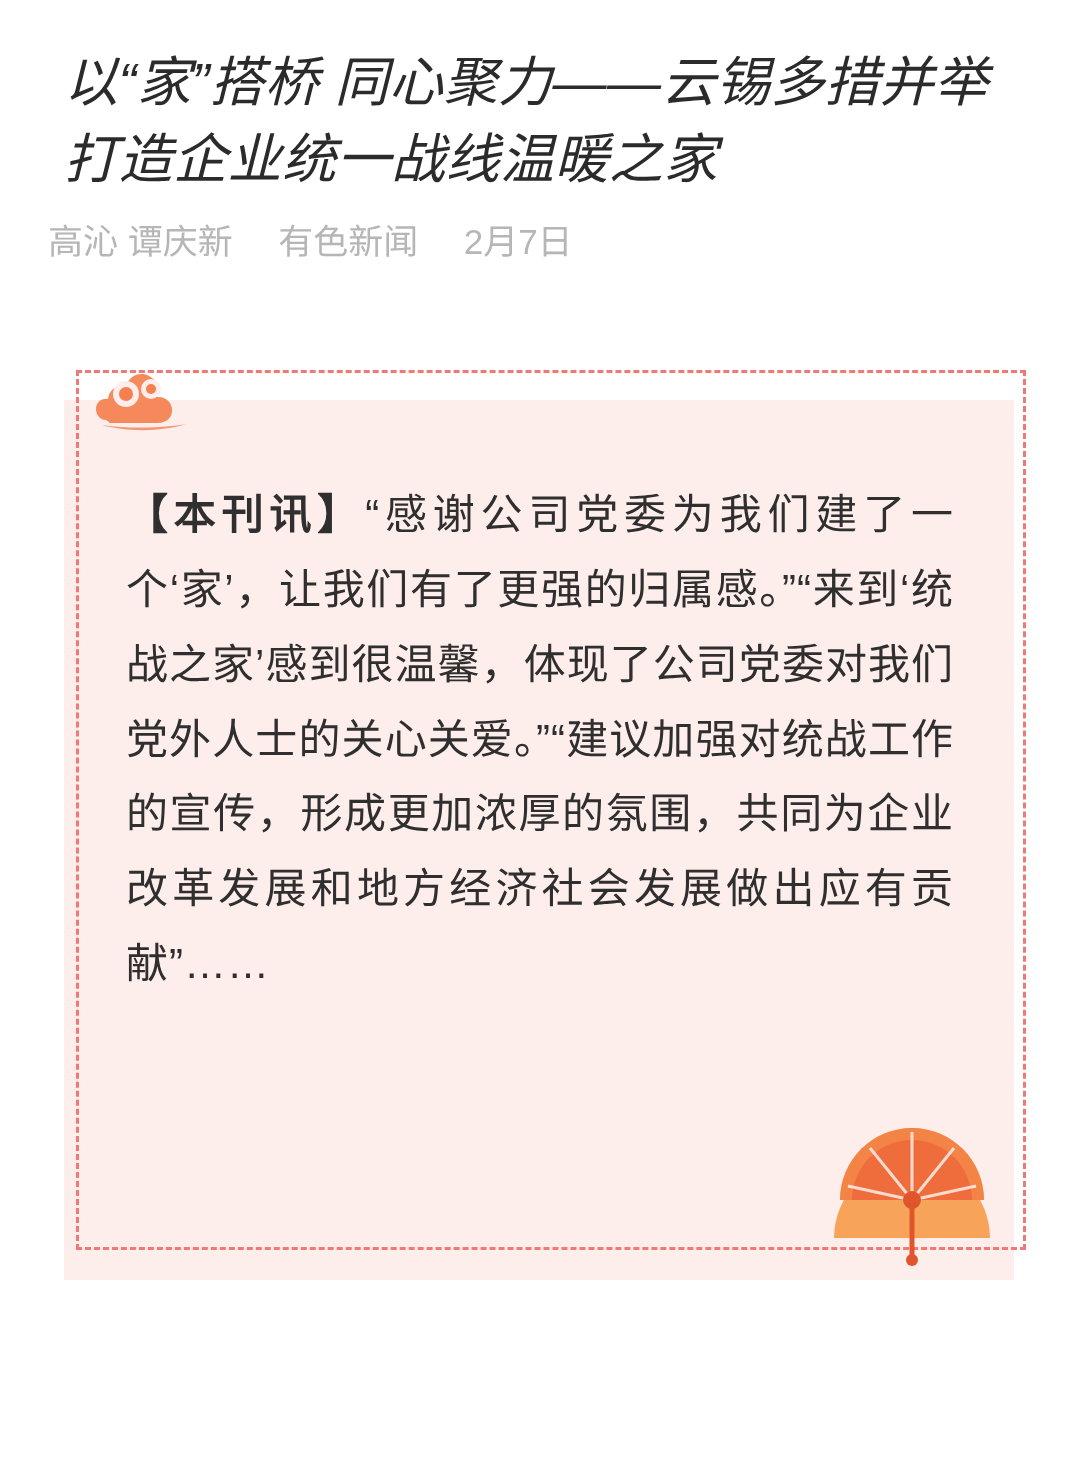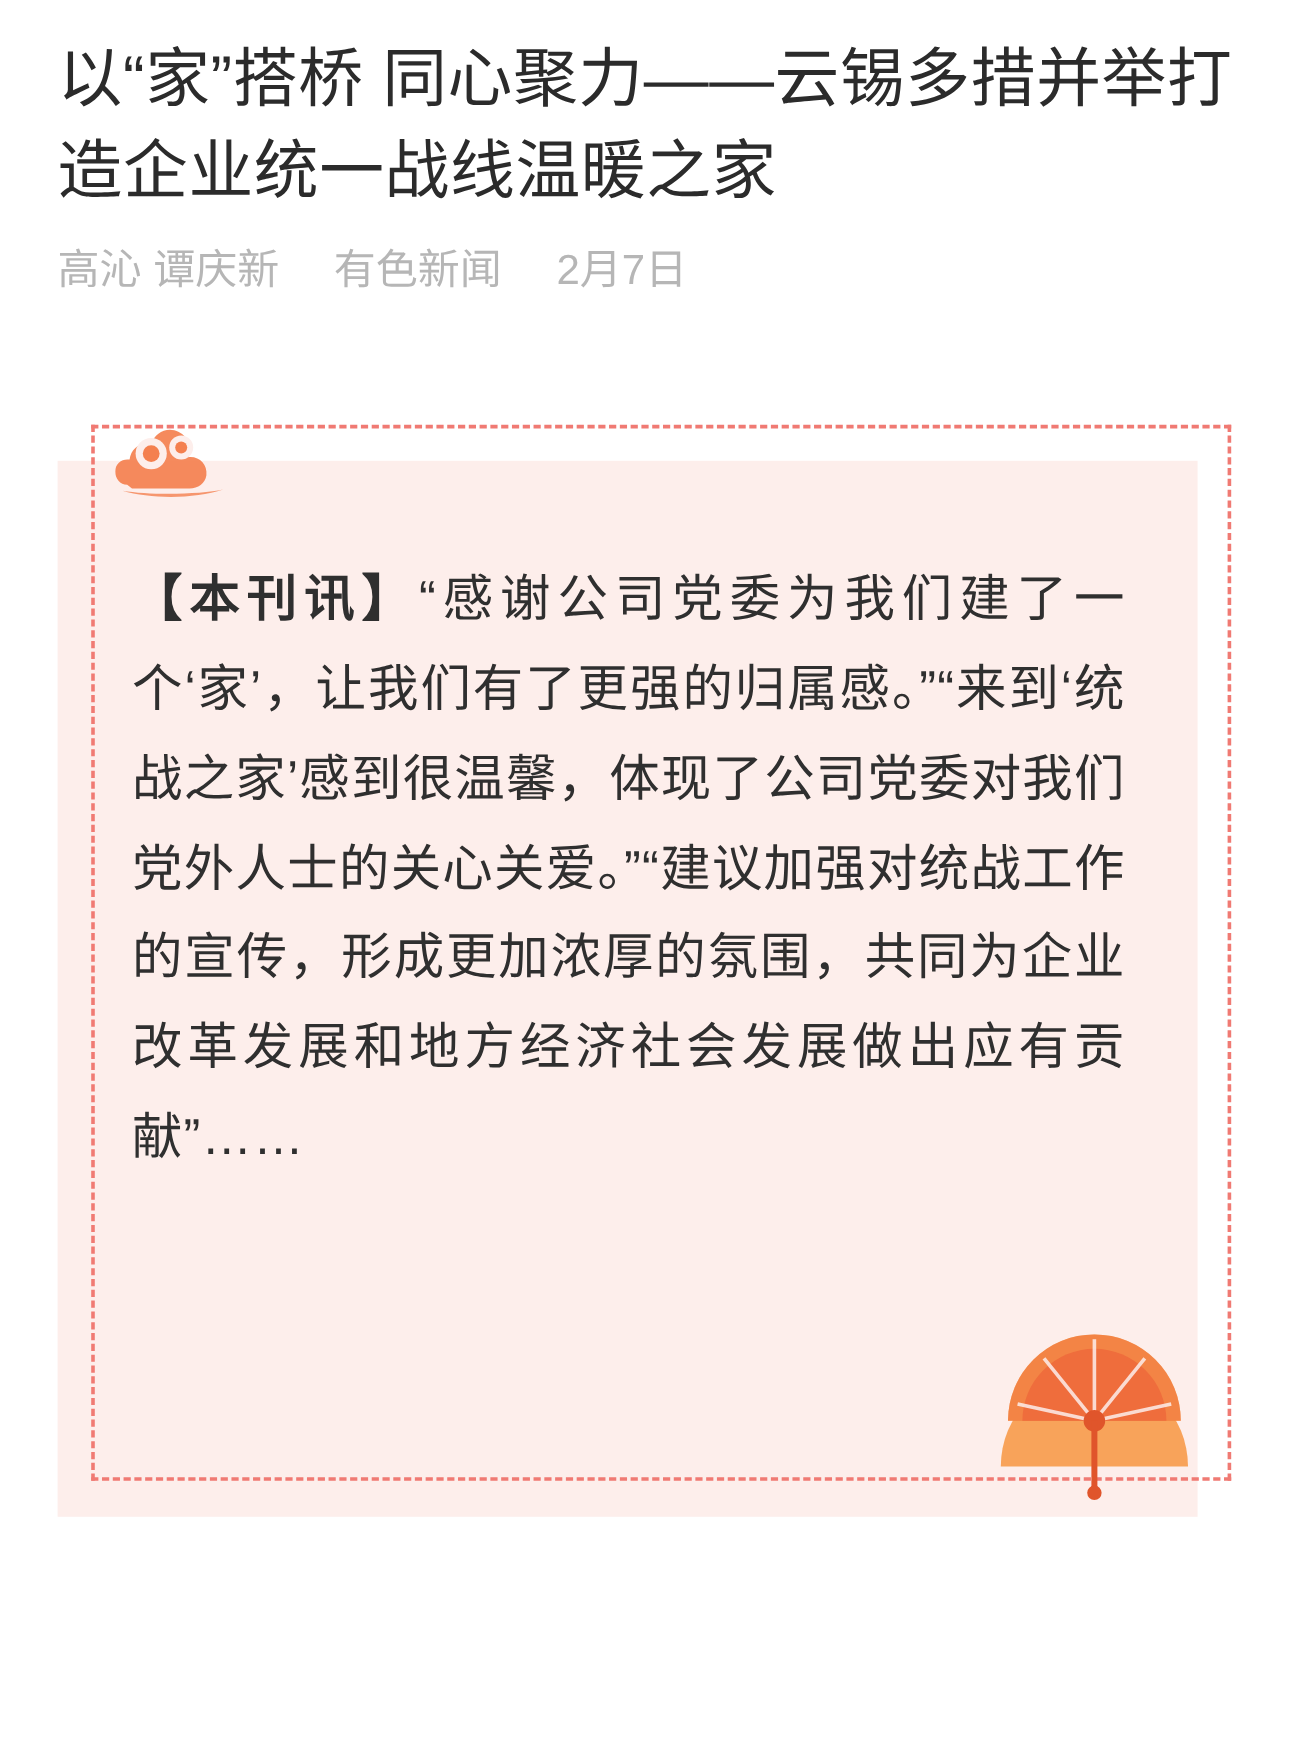--- a/index.html
+++ b/index.html
@@ -18,27 +18,28 @@
   .page {
     position: relative;
     width: 1080px;
     height: 1457px;
     box-sizing: border-box;
     padding: 0 48px;
   }
 
   
   .article-title {
-    margin: 0;
+    margin: 16px;
     padding-top: 28px;
     font-size: 54px;
     line-height: 1.42;
     font-weight: normal;
     color: #2b2b2b;
     letter-spacing: 0.5px;
+    font-style: italic;
   }
 
   
   .byline {
     margin-top: 20px;
     font-size: 35px;
     color: #b6b6b6;
     line-height: 1.4;
     white-space: nowrap;
   }
@@ -63,21 +64,21 @@
     width: 950px;
     height: 880px;
     border: 3px dashed #f07a73;
     box-sizing: border-box;
     pointer-events: none;
   }
 
   
   .quote-card {
     position: absolute;
-    left: 0px;
+    left: 16px;
     top: 30px;
     width: 950px;
     height: 880px;
     background: #fdeeeb;
     box-sizing: border-box;
     padding: 78px 60px 60px 62px;
     overflow: hidden;
   }
 
   .quote-text {

